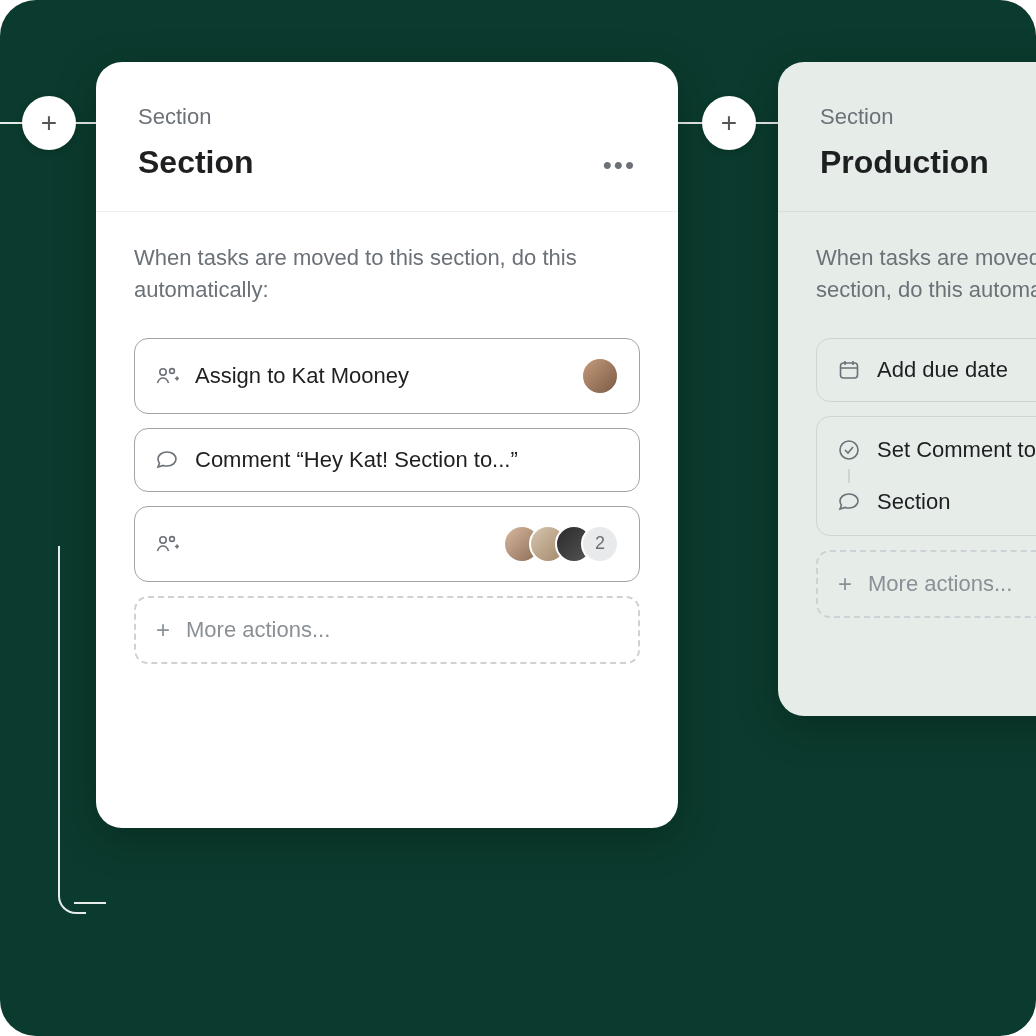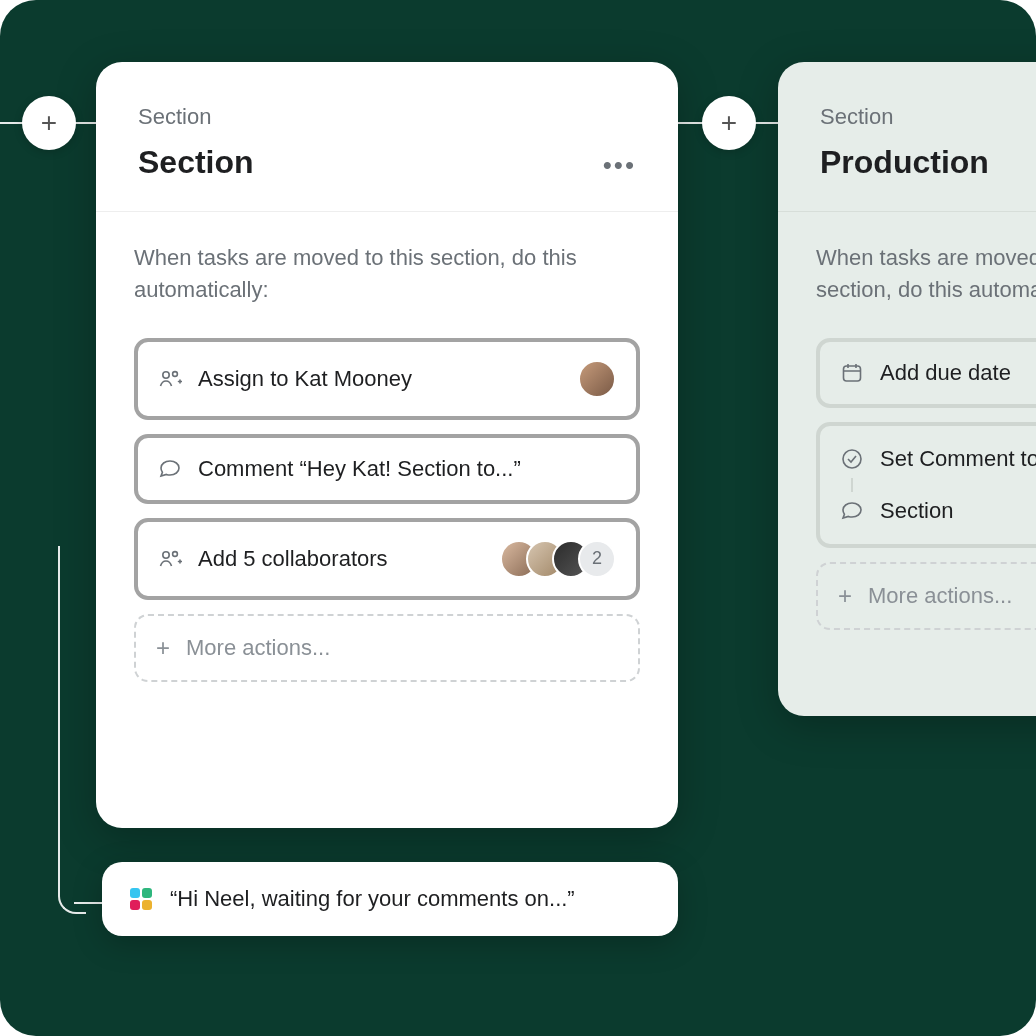--- a/index.html
+++ b/index.html
@@ -70,21 +70,21 @@
   }
   .section-title {
     color: #1e1f21; font-size: 32px; font-weight: 700;
   }
   .dots { color: #6b7177; font-size: 26px; letter-spacing: 2px; cursor: pointer; padding-top: 6px; }
 
   .card-body { padding: 30px 38px 38px 38px; }
   .prompt { color: #6b7177; font-size: 22px; line-height: 1.45; margin-bottom: 32px; }
 
   .rule {
-    border: 4px solid #a3a3a3;
+    border: 1px solid #a3a3a3;
     border-radius: 14px;
     background: #fff;
     padding: 18px 20px;
     margin-bottom: 14px;
     display: flex; align-items: center; gap: 16px;
     font-size: 22px; color: #1e1f21;
     cursor: pointer;
   }
   .card-prod .rule { background: transparent; border-color: #cfd6d1; }
   .rule .spacer { flex: 1; }
@@ -194,21 +194,20 @@
 
       <div class="rule">
         <span class="ico ico-gray">
           <svg viewBox="0 0 24 24">
               <circle cx="8" cy="8" r="3.2"></circle>
               <path d="M2.5 19c1-3.4 3.4-5 5.5-5s4.5 1.6 5.5 5"></path>
               <circle cx="17" cy="7" r="2.4"></circle>
               <path d="M20.5 14.5h3M22 13v3" stroke-linecap="round"></path>
             </svg>
         </span>
-        <span>Add 5 collaborators</span>
         <span class="spacer"></span>
         <span class="avstack">
           <span class="avatar av2"></span>
           <span class="avatar av3"></span>
           <span class="avatar av4"></span>
           <span class="avatar avmore">2</span>
         </span>
       </div>
 
       <div class="rule more">
@@ -259,23 +258,14 @@
         </div>
       </div>
 
       <div class="rule more">
         <span class="plus-inline">+</span>
         <span>More actions...</span>
       </div>
     </div>
   </div>
 
-  <div class="bubble">
-    <span class="slack2">
-      <span class="a"></span>
-        <span class="b"></span>
-        <span class="c"></span>
-        <span class="d"></span>
-    </span>
-    <span>“Hi Neel, waiting for your comments on...”</span>
-  </div>
 
 </div>
 
 </body></html>

